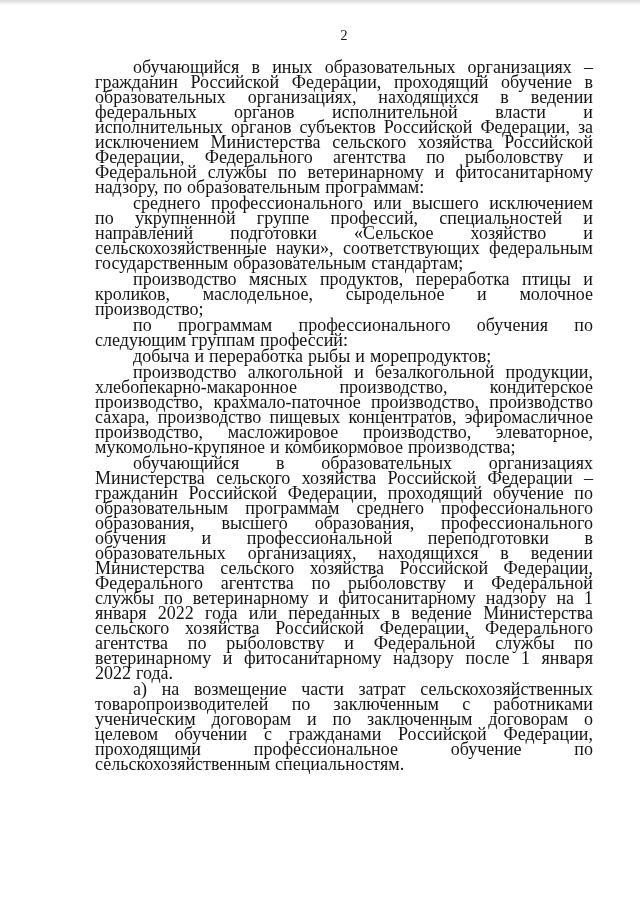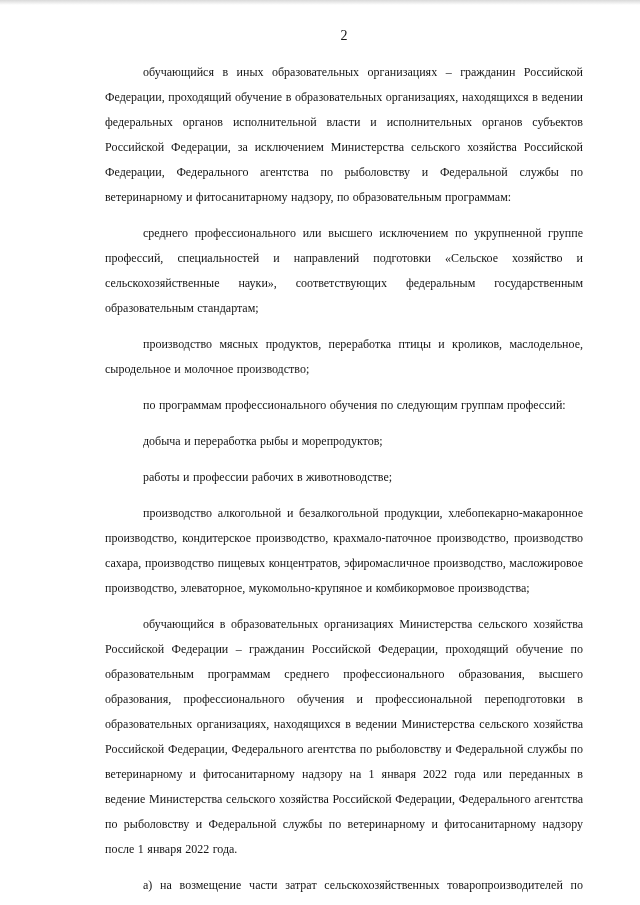--- a/index.html
+++ b/index.html
@@ -28,40 +28,39 @@
     height: 905px;
     padding: 28px 46px 20px 94px; 
   }
   .page-number {
     text-align: center;
     font-size: 14px;
     line-height: 16px;
     margin: 0 0 16px 0;
   }
   .content p {
-    margin: 11px;
-    font-size: 12px;
-    line-height: 25px;
+    margin: 1px;
+    font-size: 18px;
+    line-height: 15px;
     text-align: justify;
     text-align-last: left;
     text-indent: 38px;
     word-spacing: 0.5px;
   }
 </style>
 </head>
 <body>
 
 <div class="scan-edge-top"></div>
 
 <div class="page">
   <div class="page-number">2</div>
   <div class="content">
     <p>обучающийся в иных образовательных организациях – гражданин Российской Федерации, проходящий обучение в образовательных организациях, находящихся в ведении федеральных органов исполнительной власти и исполнительных органов субъектов Российской Федерации, за исключением Министерства сельского хозяйства Российской Федерации, Федерального агентства по рыболовству и Федеральной службы по ветеринарному и фитосанитарному надзору, по образовательным программам:</p>
     <p>среднего профессионального или высшего исключением по укрупненной группе профессий, специальностей и направлений подготовки «Сельское хозяйство и сельскохозяйственные науки», соответствующих федеральным государственным образовательным стандартам;</p>
     <p>производство мясных продуктов, переработка птицы и кроликов, маслодельное, сыродельное и молочное производство;</p>
     <p>по программам профессионального обучения по следующим группам профессий:</p>
     <p>добыча и переработка рыбы и морепродуктов;</p>
-    <p>работы и профессии рабочих в животноводстве;</p>
     <p>производство алкогольной и безалкогольной продукции, хлебопекарно-макаронное производство, кондитерское производство, крахмало-паточное производство, производство сахара, производство пищевых концентратов, эфиромасличное производство, масложировое производство, элеваторное, мукомольно-крупяное и комбикормовое производства;</p>
     <p>обучающийся в образовательных организациях Министерства сельского хозяйства Российской Федерации – гражданин Российской Федерации, проходящий обучение по образовательным программам среднего профессионального образования, высшего образования, профессионального обучения и профессиональной переподготовки в образовательных организациях, находящихся в ведении Министерства сельского хозяйства Российской Федерации, Федерального агентства по рыболовству и Федеральной службы по ветеринарному и фитосанитарному надзору на 1 января 2022 года или переданных в ведение Министерства сельского хозяйства Российской Федерации, Федерального агентства по рыболовству и Федеральной службы по ветеринарному и фитосанитарному надзору после 1 января 2022 года.</p>
     <p>а) на возмещение части затрат сельскохозяйственных товаропроизводителей по заключенным с работниками ученическим договорам и по заключенным договорам о целевом обучении с гражданами Российской Федерации, проходящими профессиональное обучение по сельскохозяйственным специальностям.</p>
   </div>
 </div>
 
 </body></html>

